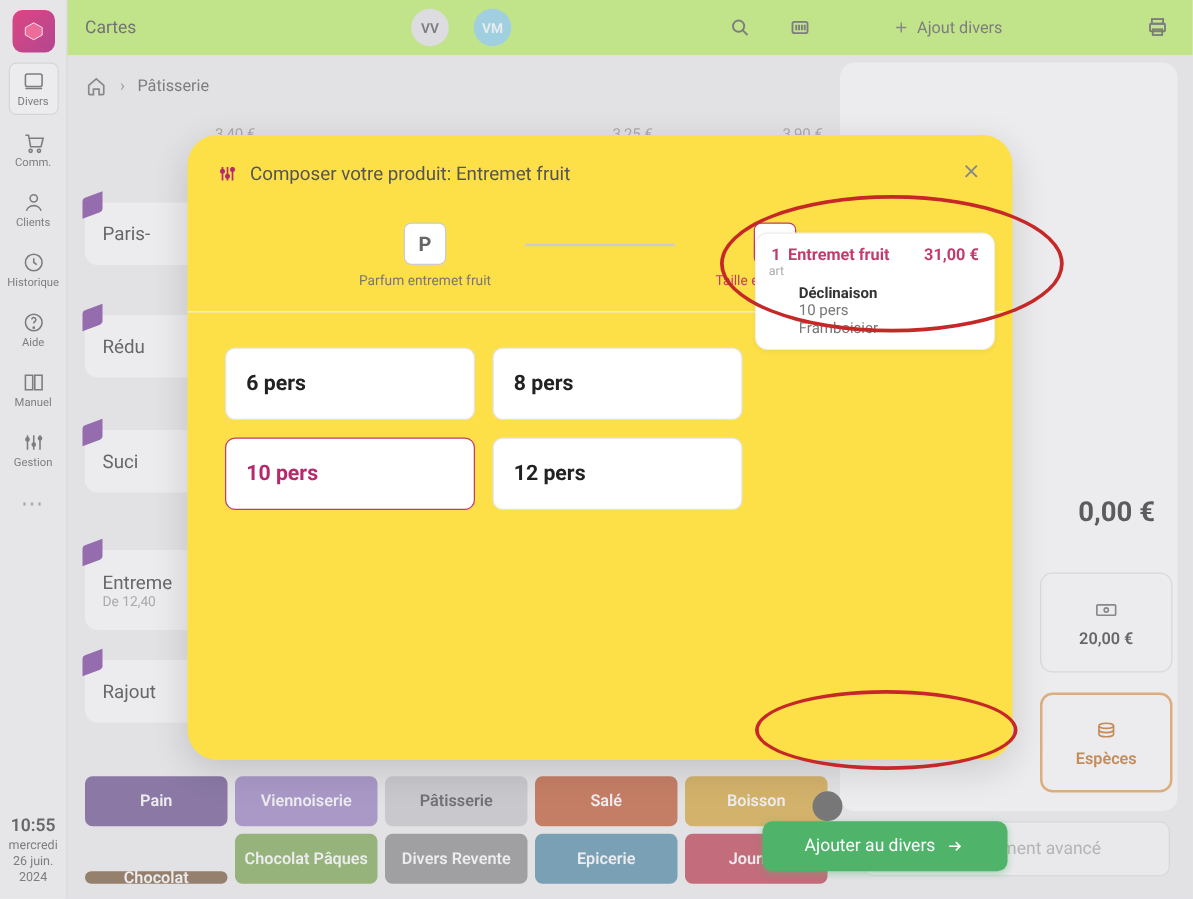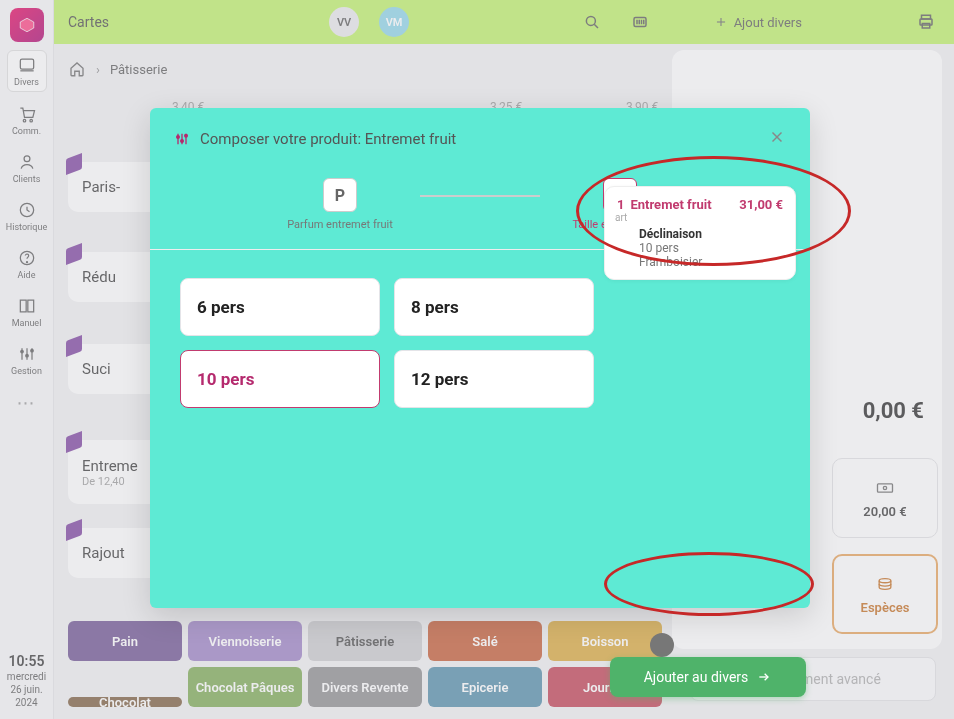--- a/index.html
+++ b/index.html
@@ -47,21 +47,21 @@
   .paytile.hl svg { stroke:#c46a1a; }
 
   .encais { position:absolute; left:690px; bottom:18px; width:246px; height:44px; border:1px solid #e0e0e3; border-radius:8px; background:#fafafc; color:#aaa; display:flex; align-items:center; justify-content:center; font-size:14px; }
 
   
   .cats { position:absolute; left:68px; bottom:12px; display:grid; grid-template-columns: repeat(5, 114px); grid-auto-rows:40px; gap:6px; }
   .catbtn { border-radius:6px; color:#fff; font-size:13px; font-weight:600; display:flex; align-items:center; justify-content:center; cursor:pointer; }
 
   
   .overlay { position:absolute; inset:0; background:rgba(200,200,205,0.35); }
-  .modal { position:absolute; left:150px; top:108px; width:660px; height:500px; background:#5eead4; border-radius:6px; box-shadow:0 8px 30px rgba(0,0,0,0.14); display:flex; flex-direction:column; padding:20px 24px; }
+  .modal { position:absolute; left:150px; top:108px; width:660px; height:500px; background:#fde047; border-radius:24px; box-shadow:0 8px 30px rgba(0,0,0,0.14); display:flex; flex-direction:column; padding:20px 24px; }
   .modal-head { display:flex; align-items:center; gap:10px; color:#555; font-size:15px; }
   .modal-head svg { width:16px; height:16px; stroke:#b52a6e; fill:none; stroke-width:2; }
   .modal-head .close { margin-left:auto; cursor:pointer; }
   .modal-head .close svg { stroke:#888; width:18px; height:18px; }
 
   .steps { display:flex; justify-content:center; align-items:flex-start; gap:0; margin-top:28px; }
   .step { display:flex; flex-direction:column; align-items:center; gap:6px; width:160px; }
   .step .box { width:34px; height:34px; border:1.5px solid #ccc; border-radius:6px; display:flex; align-items:center; justify-content:center; font-weight:700; color:#666; background:#fff; }
   .step.active .box { border-color:#c13b6f; color:#c13b6f; }
   .step .lbl { font-size:11px; color:#777; text-align:center; }

